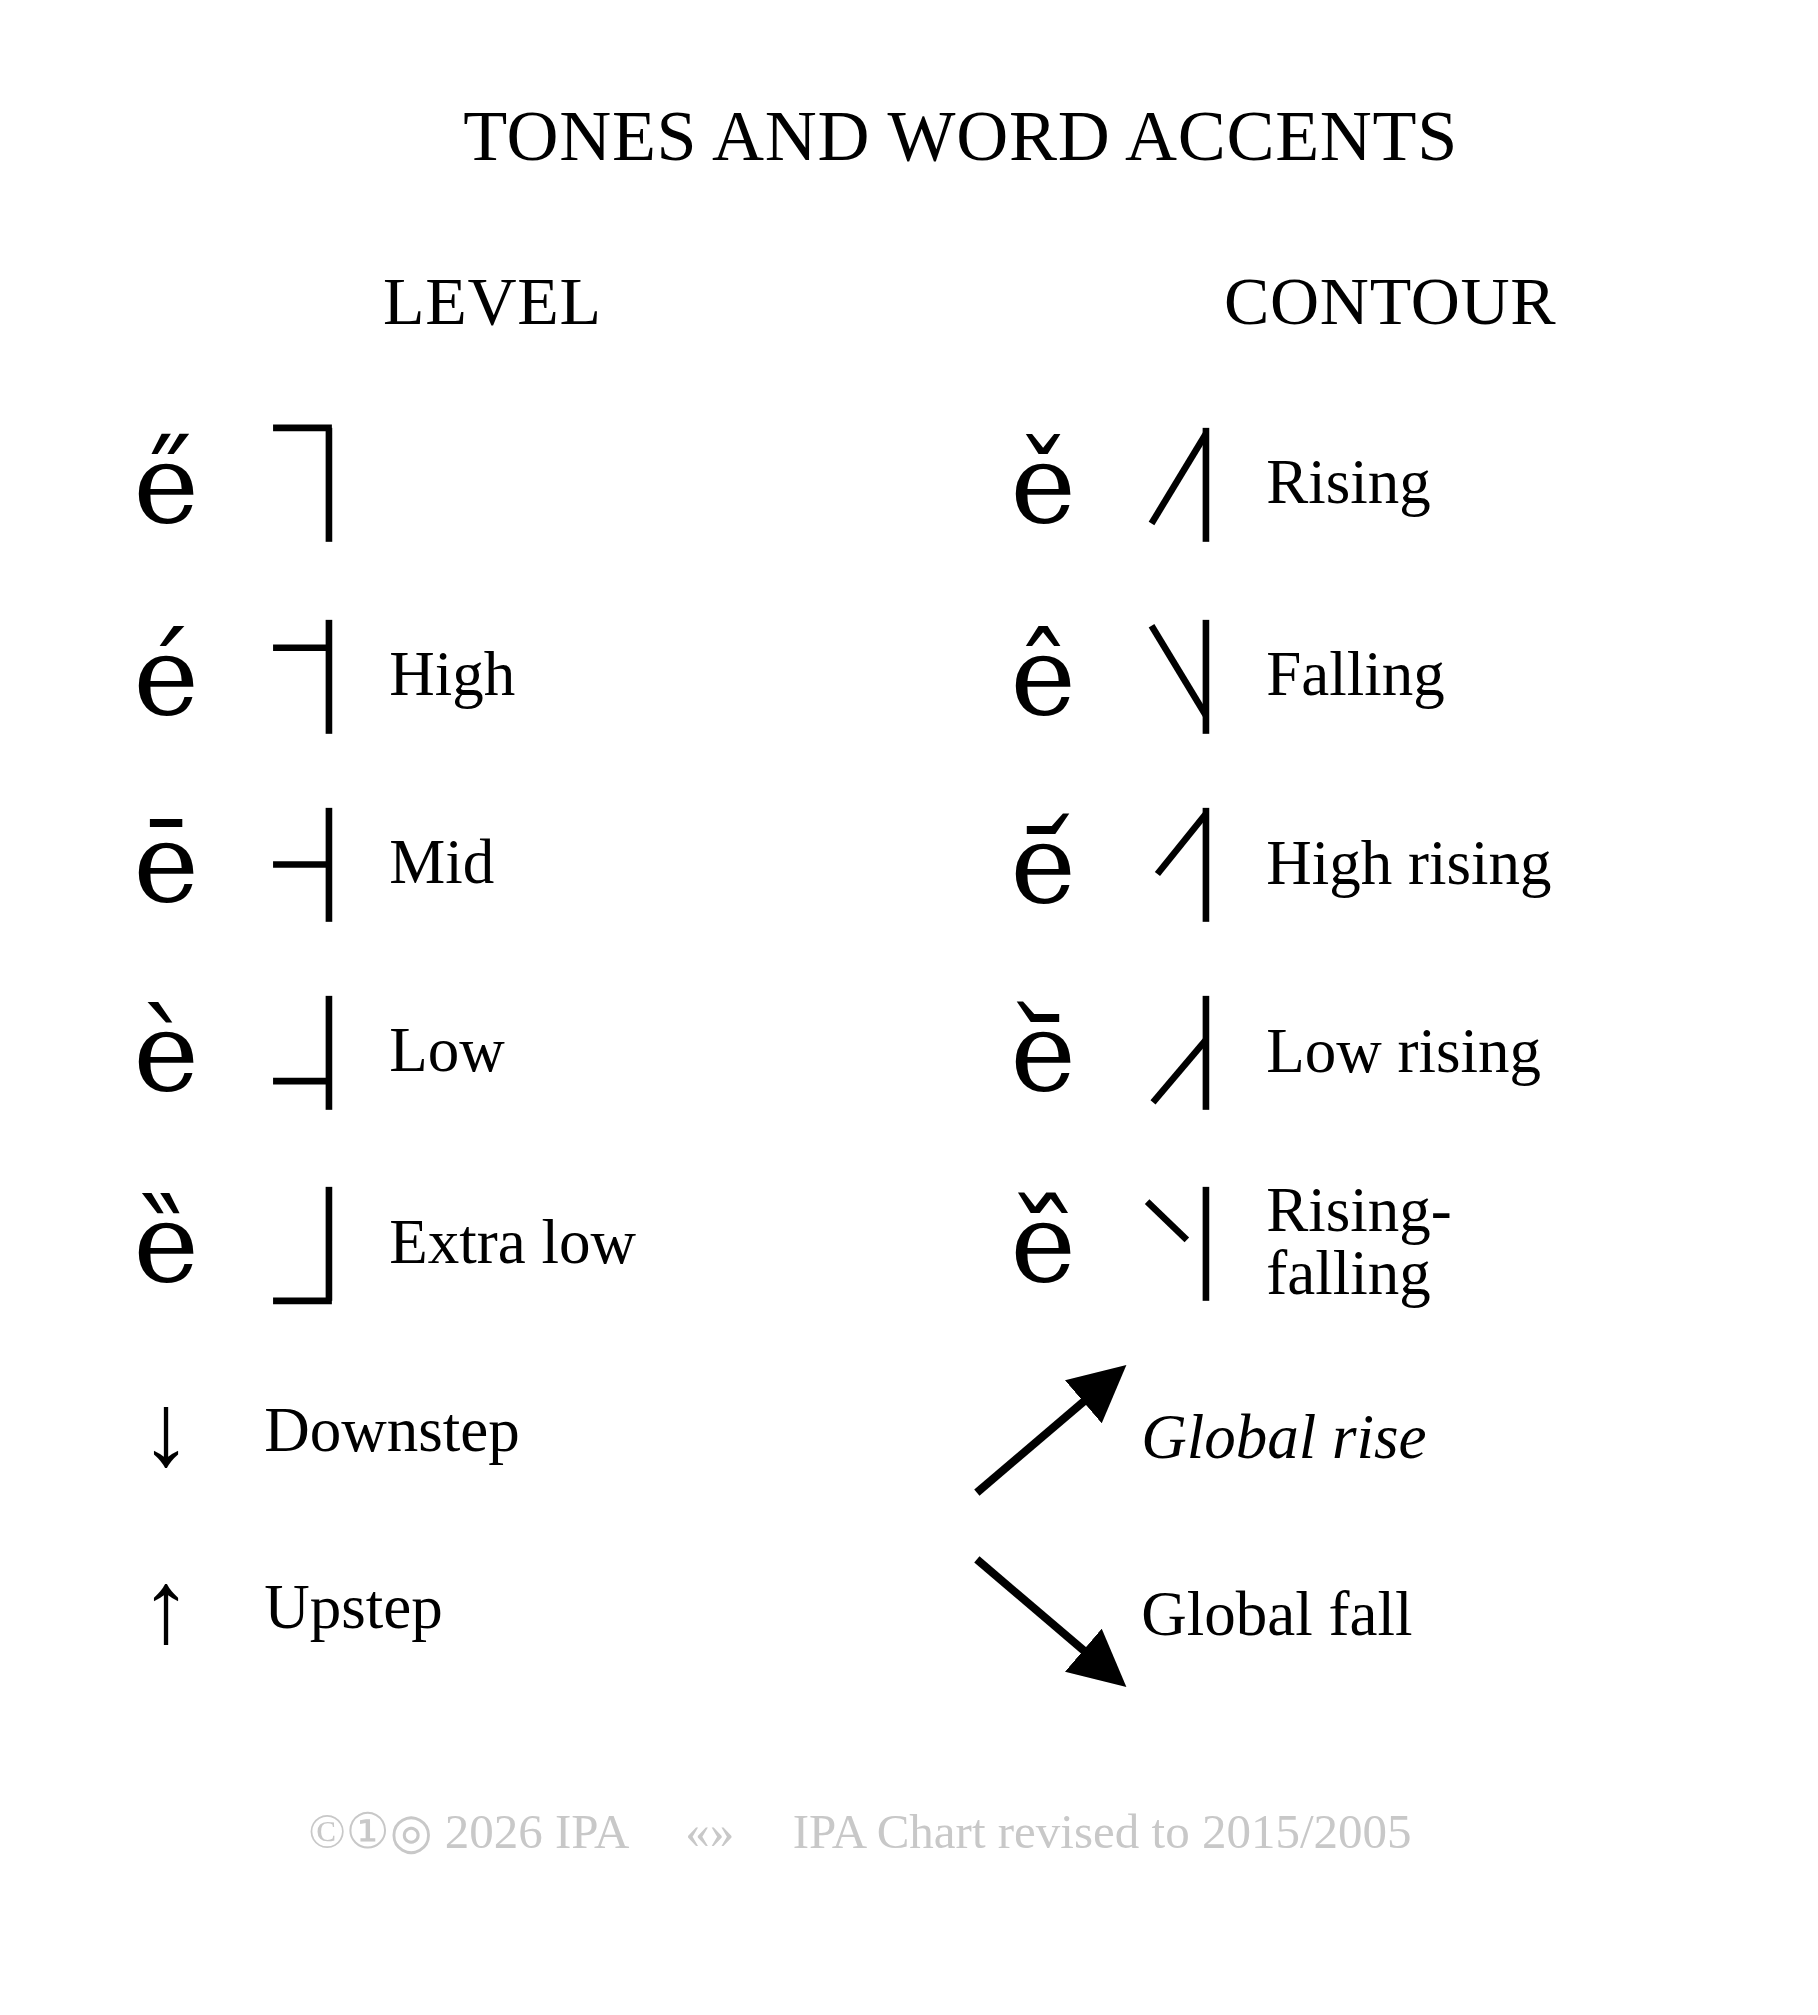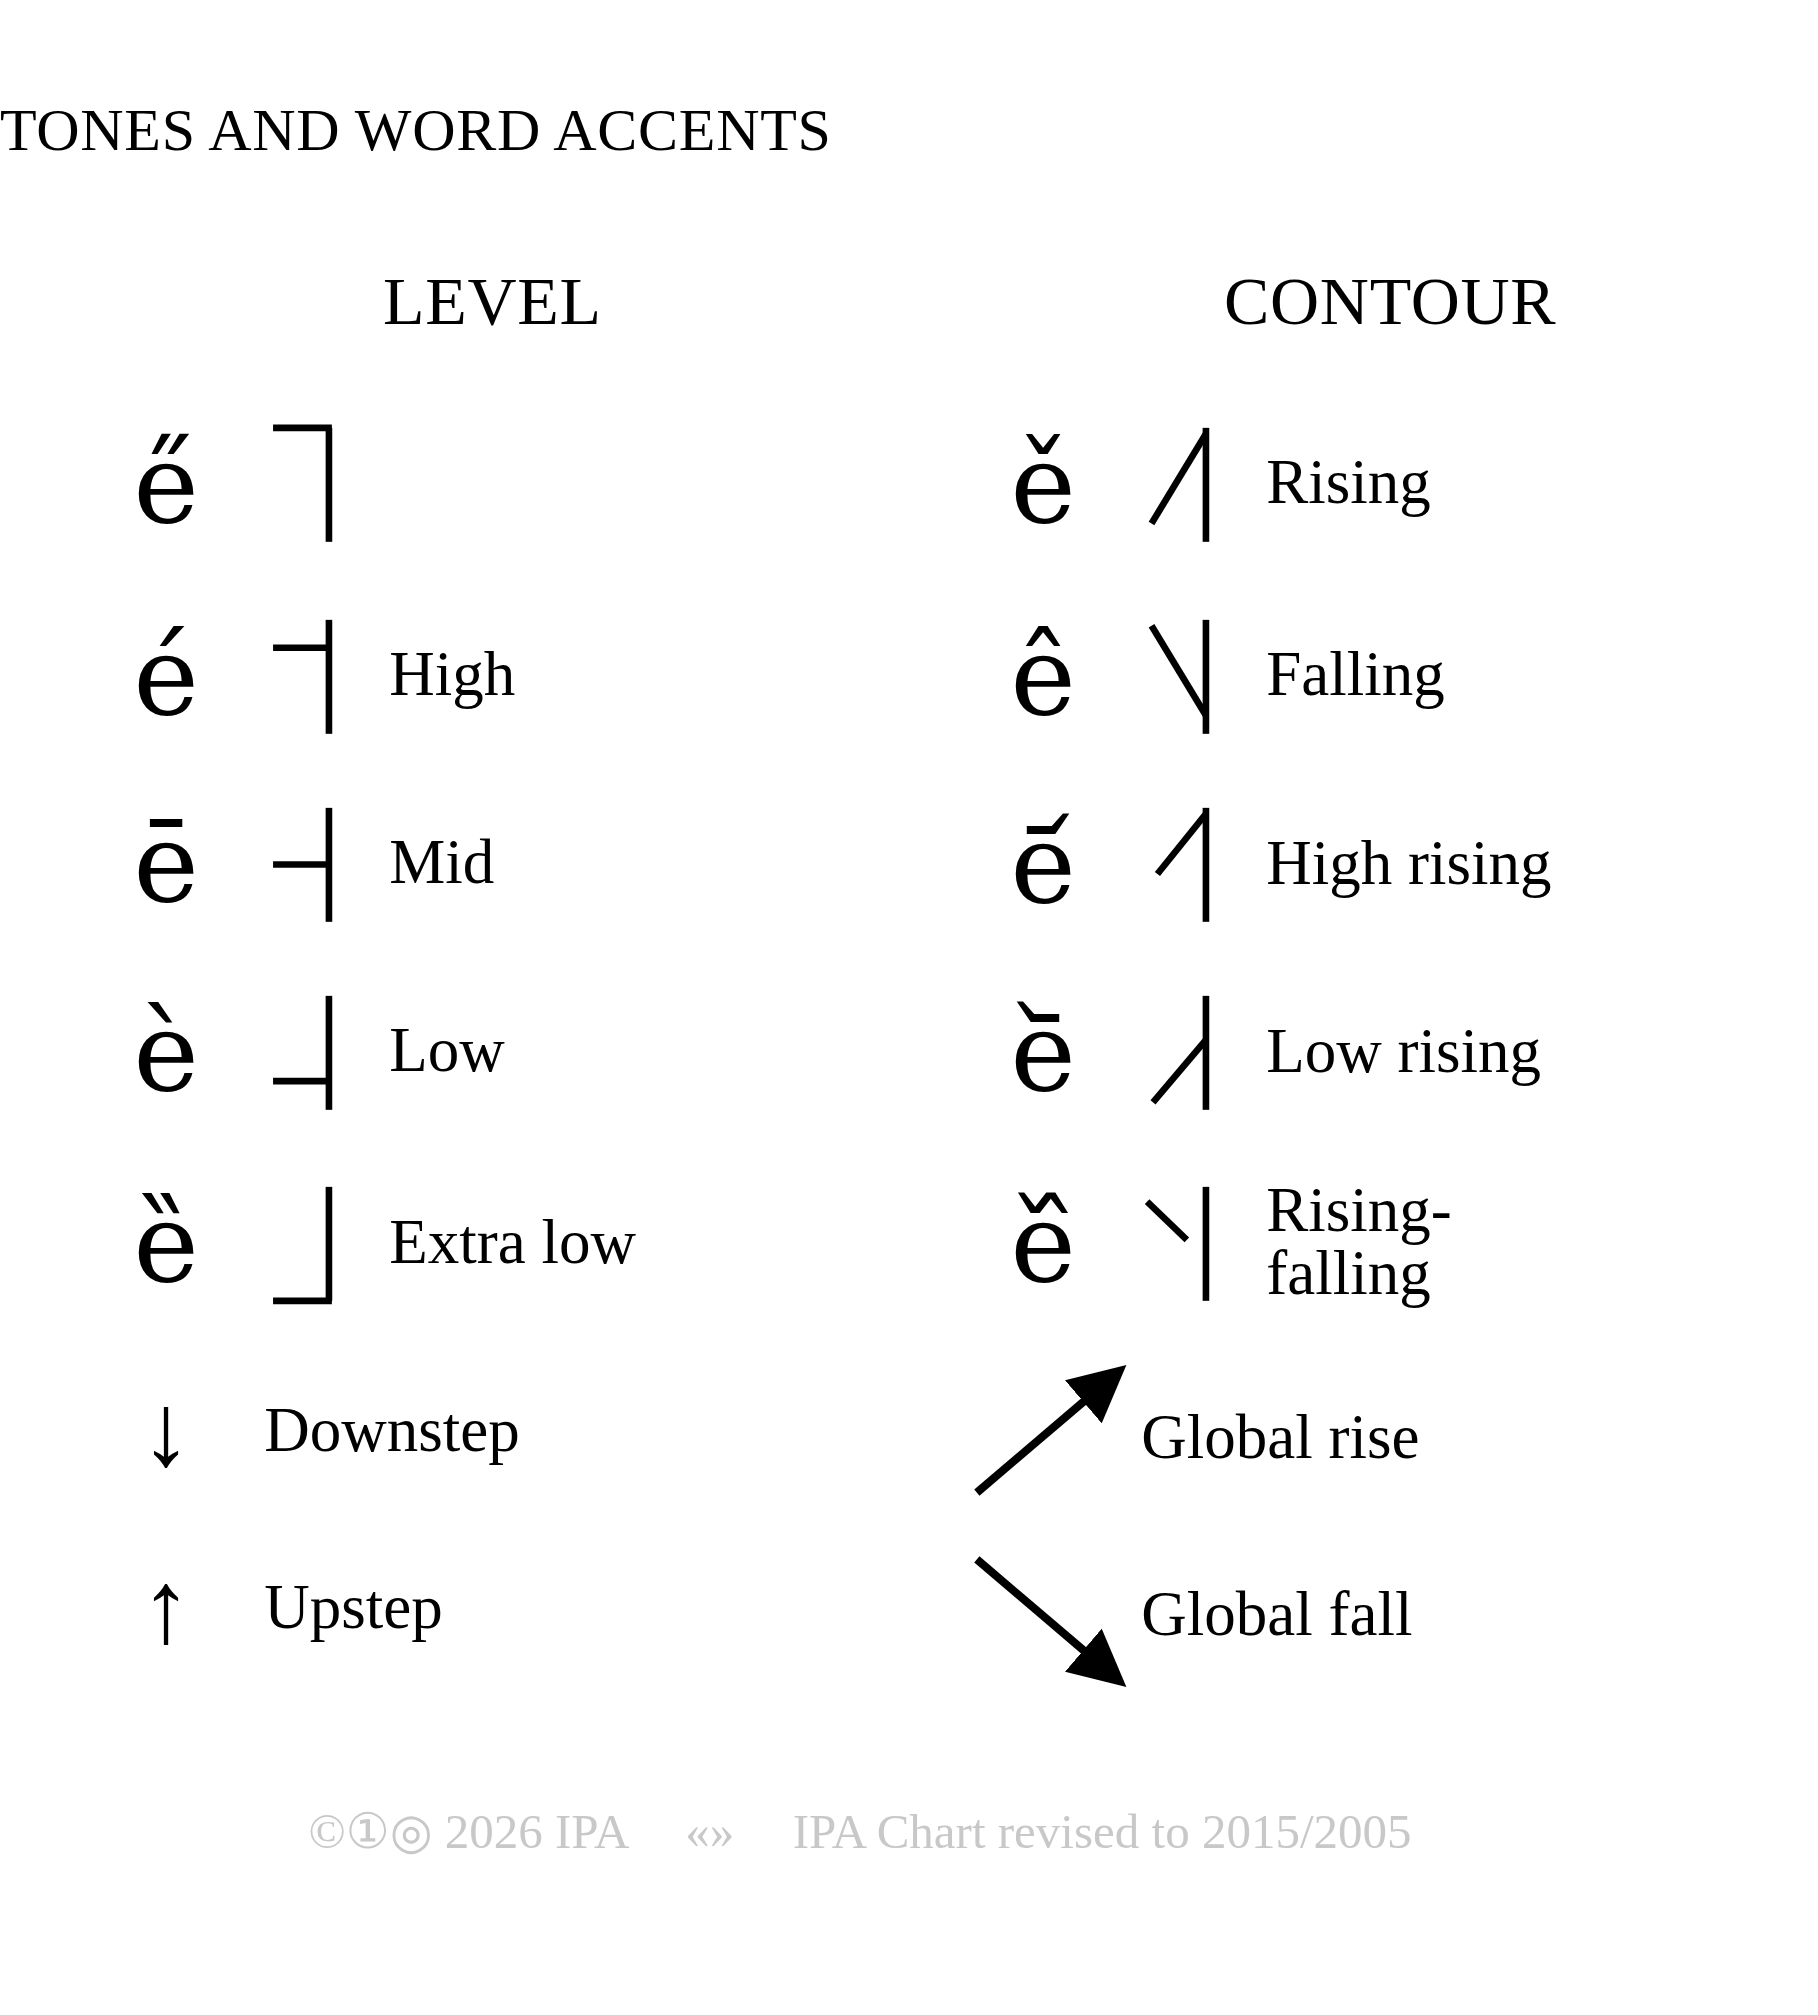--- a/index.html
+++ b/index.html
@@ -20,22 +20,22 @@
     left: 0; top: 0;
     width: 1819px;
     height: 2015px;
   }
 
   .title {
     position: absolute;
     left: 0;
     top: 100px;
     width: 1458px;
-    text-align: left;
-    font-size: 60px;
+    text-align: right;
+    font-size: 72px;
     letter-spacing: 0.7px;
     line-height: 1;
   }
 
   .col-head {
     position: absolute;
     font-size: 68px;
     line-height: 1;
     letter-spacing: 0.7px;
     margin-top: 24px;
@@ -222,21 +222,21 @@
     <div class="sym">e᷈</div>
     <div class="mark">
       <svg width="125" height="140" viewBox="0 0 170 190">
         <line x1="26" y1="40" x2="80" y2="92" stroke="#000" stroke-width="9"></line>
         <line x1="106" y1="20" x2="106" y2="175" stroke="#000" stroke-width="9"></line>
       </svg>
     </div>
     <div class="lbl two">Rising-falling</div>
   </div>
 
-  <div class="row" style="left:958px; top:1364px;">
+  <div class="row" style="left:958px; top:1364px;font-style:italic;">
     <div class="arrowsvg">
       <svg width="170" height="147" viewBox="0 0 230 200">
         <defs>
           <marker id="ar-up" markerWidth="7" markerHeight="7" refX="3" refY="3.5" orient="auto">
             <polygon points="0,0 7,3.5 0,7" fill="#000"></polygon>
           </marker>
         </defs>
         <line x1="25" y1="175" x2="195" y2="30" stroke="#000" stroke-width="11" marker-end="url(#ar-up)"></line>
       </svg>
     </div>

